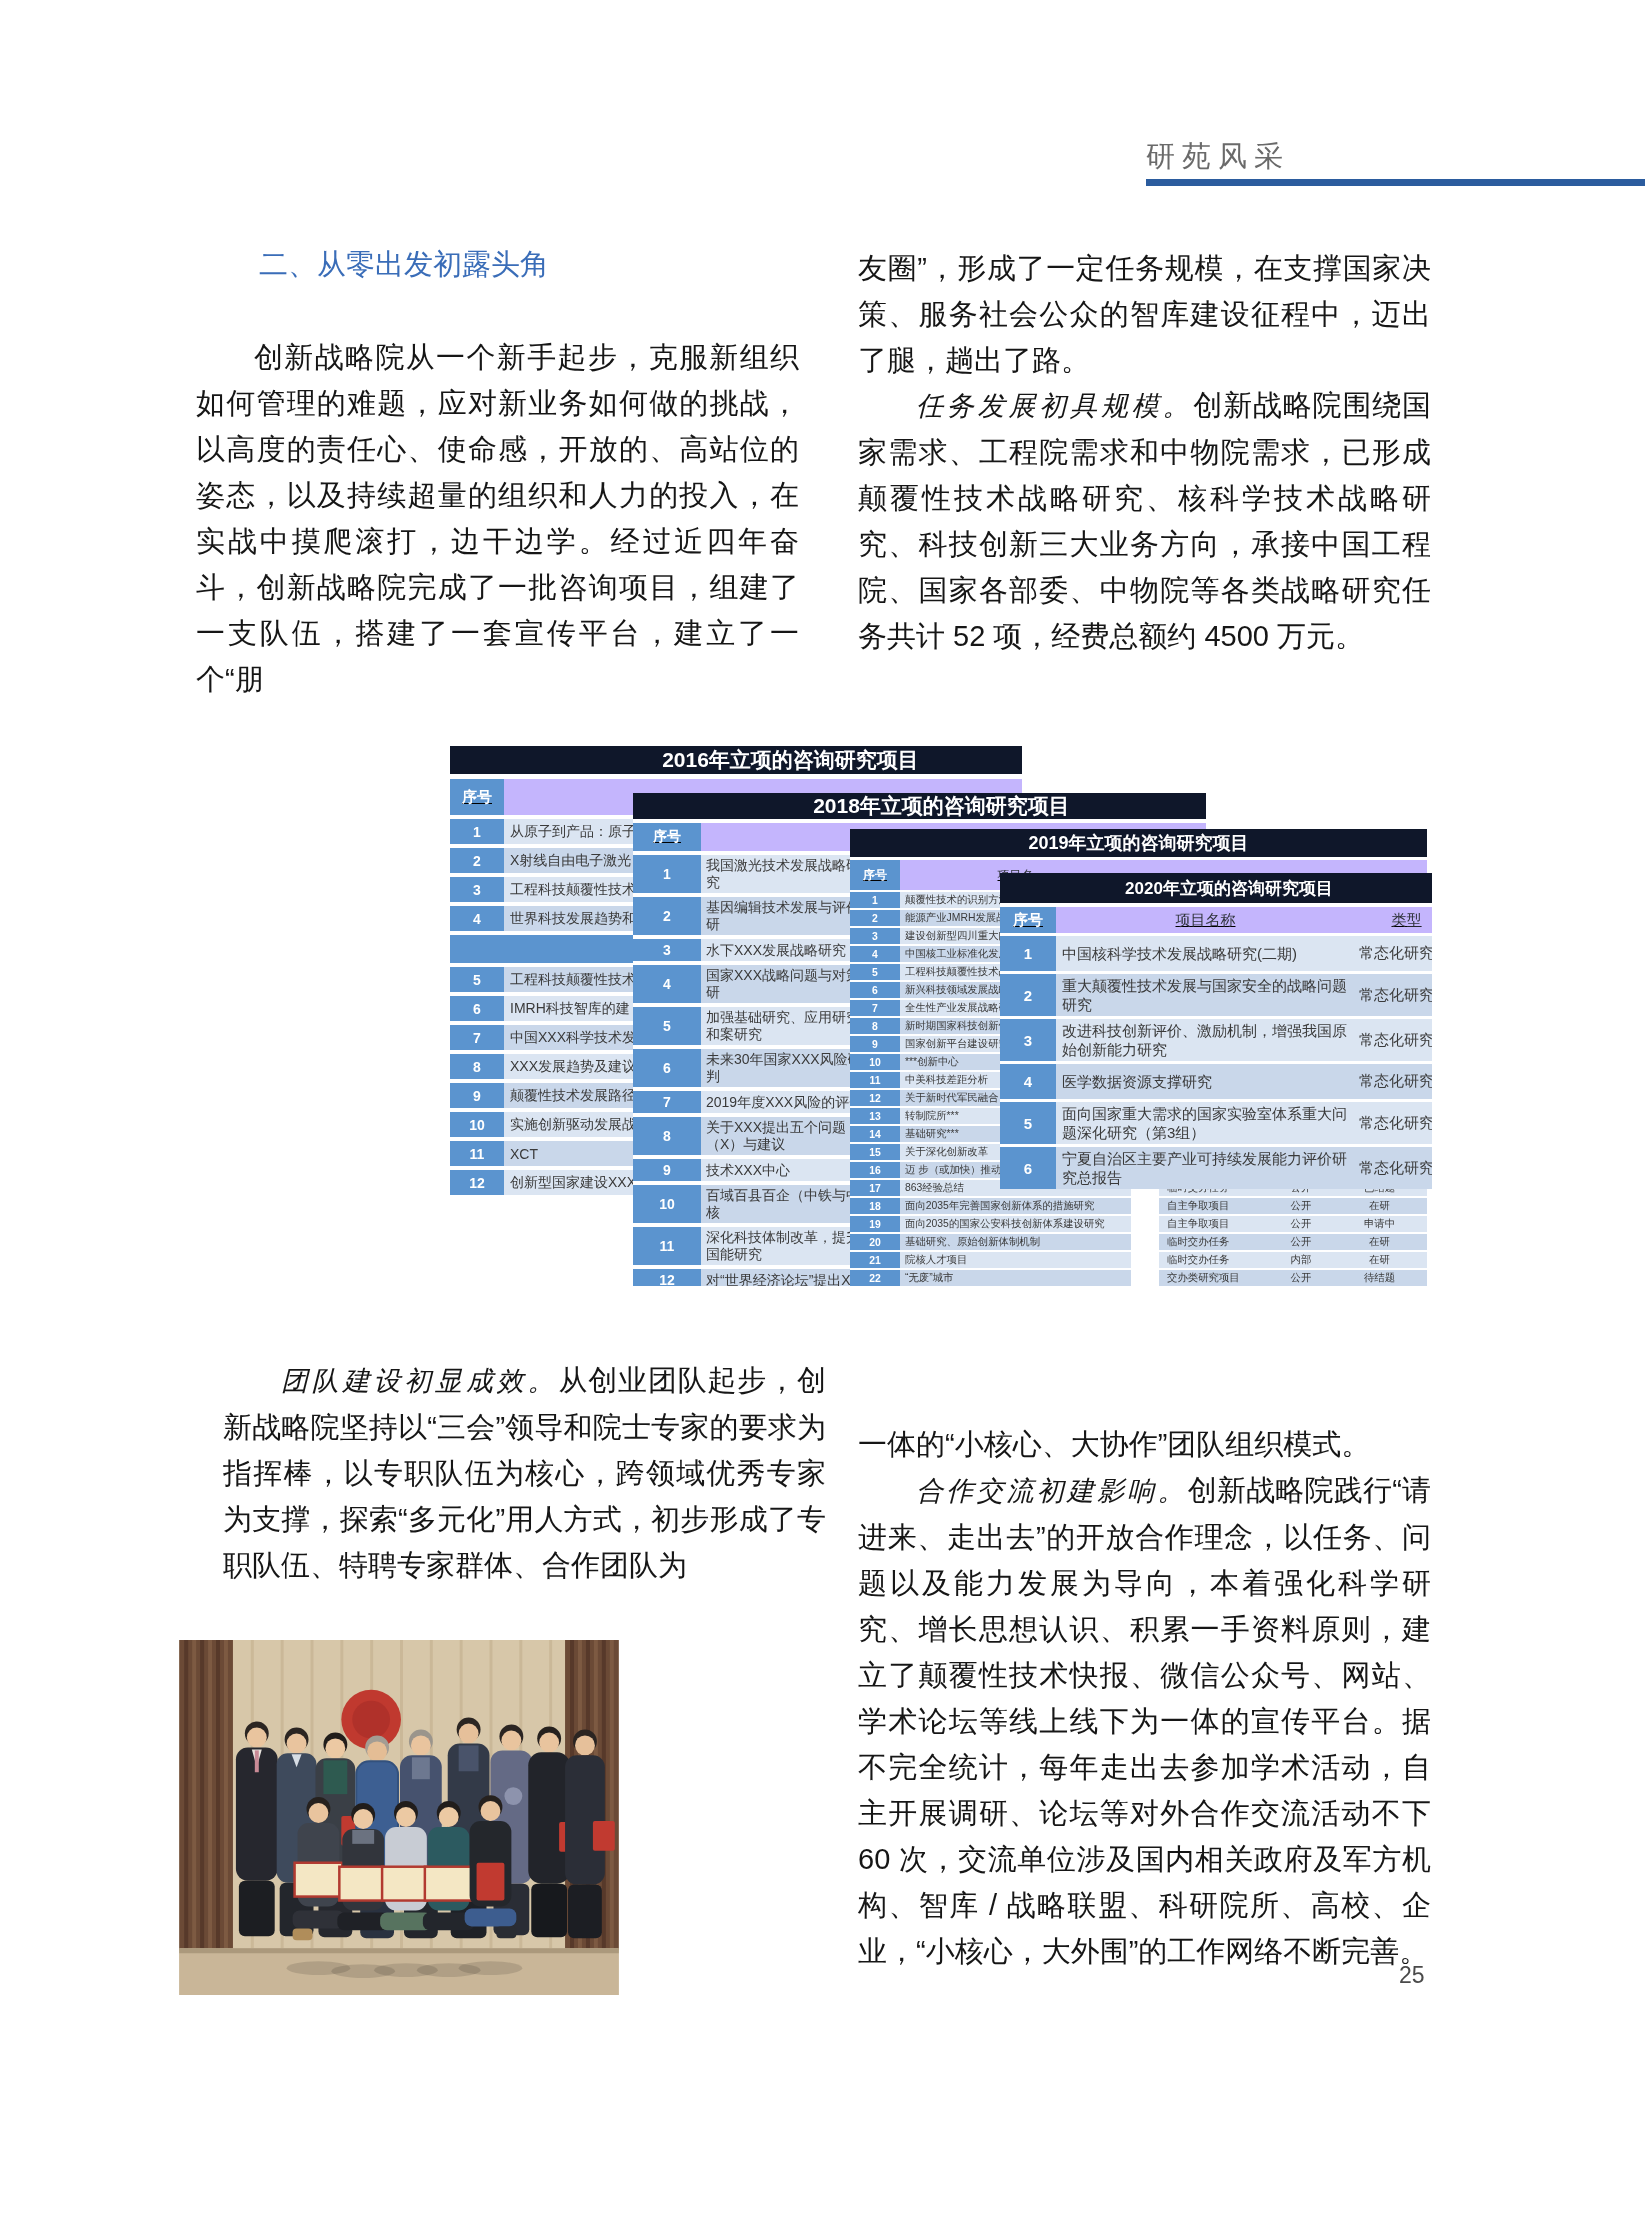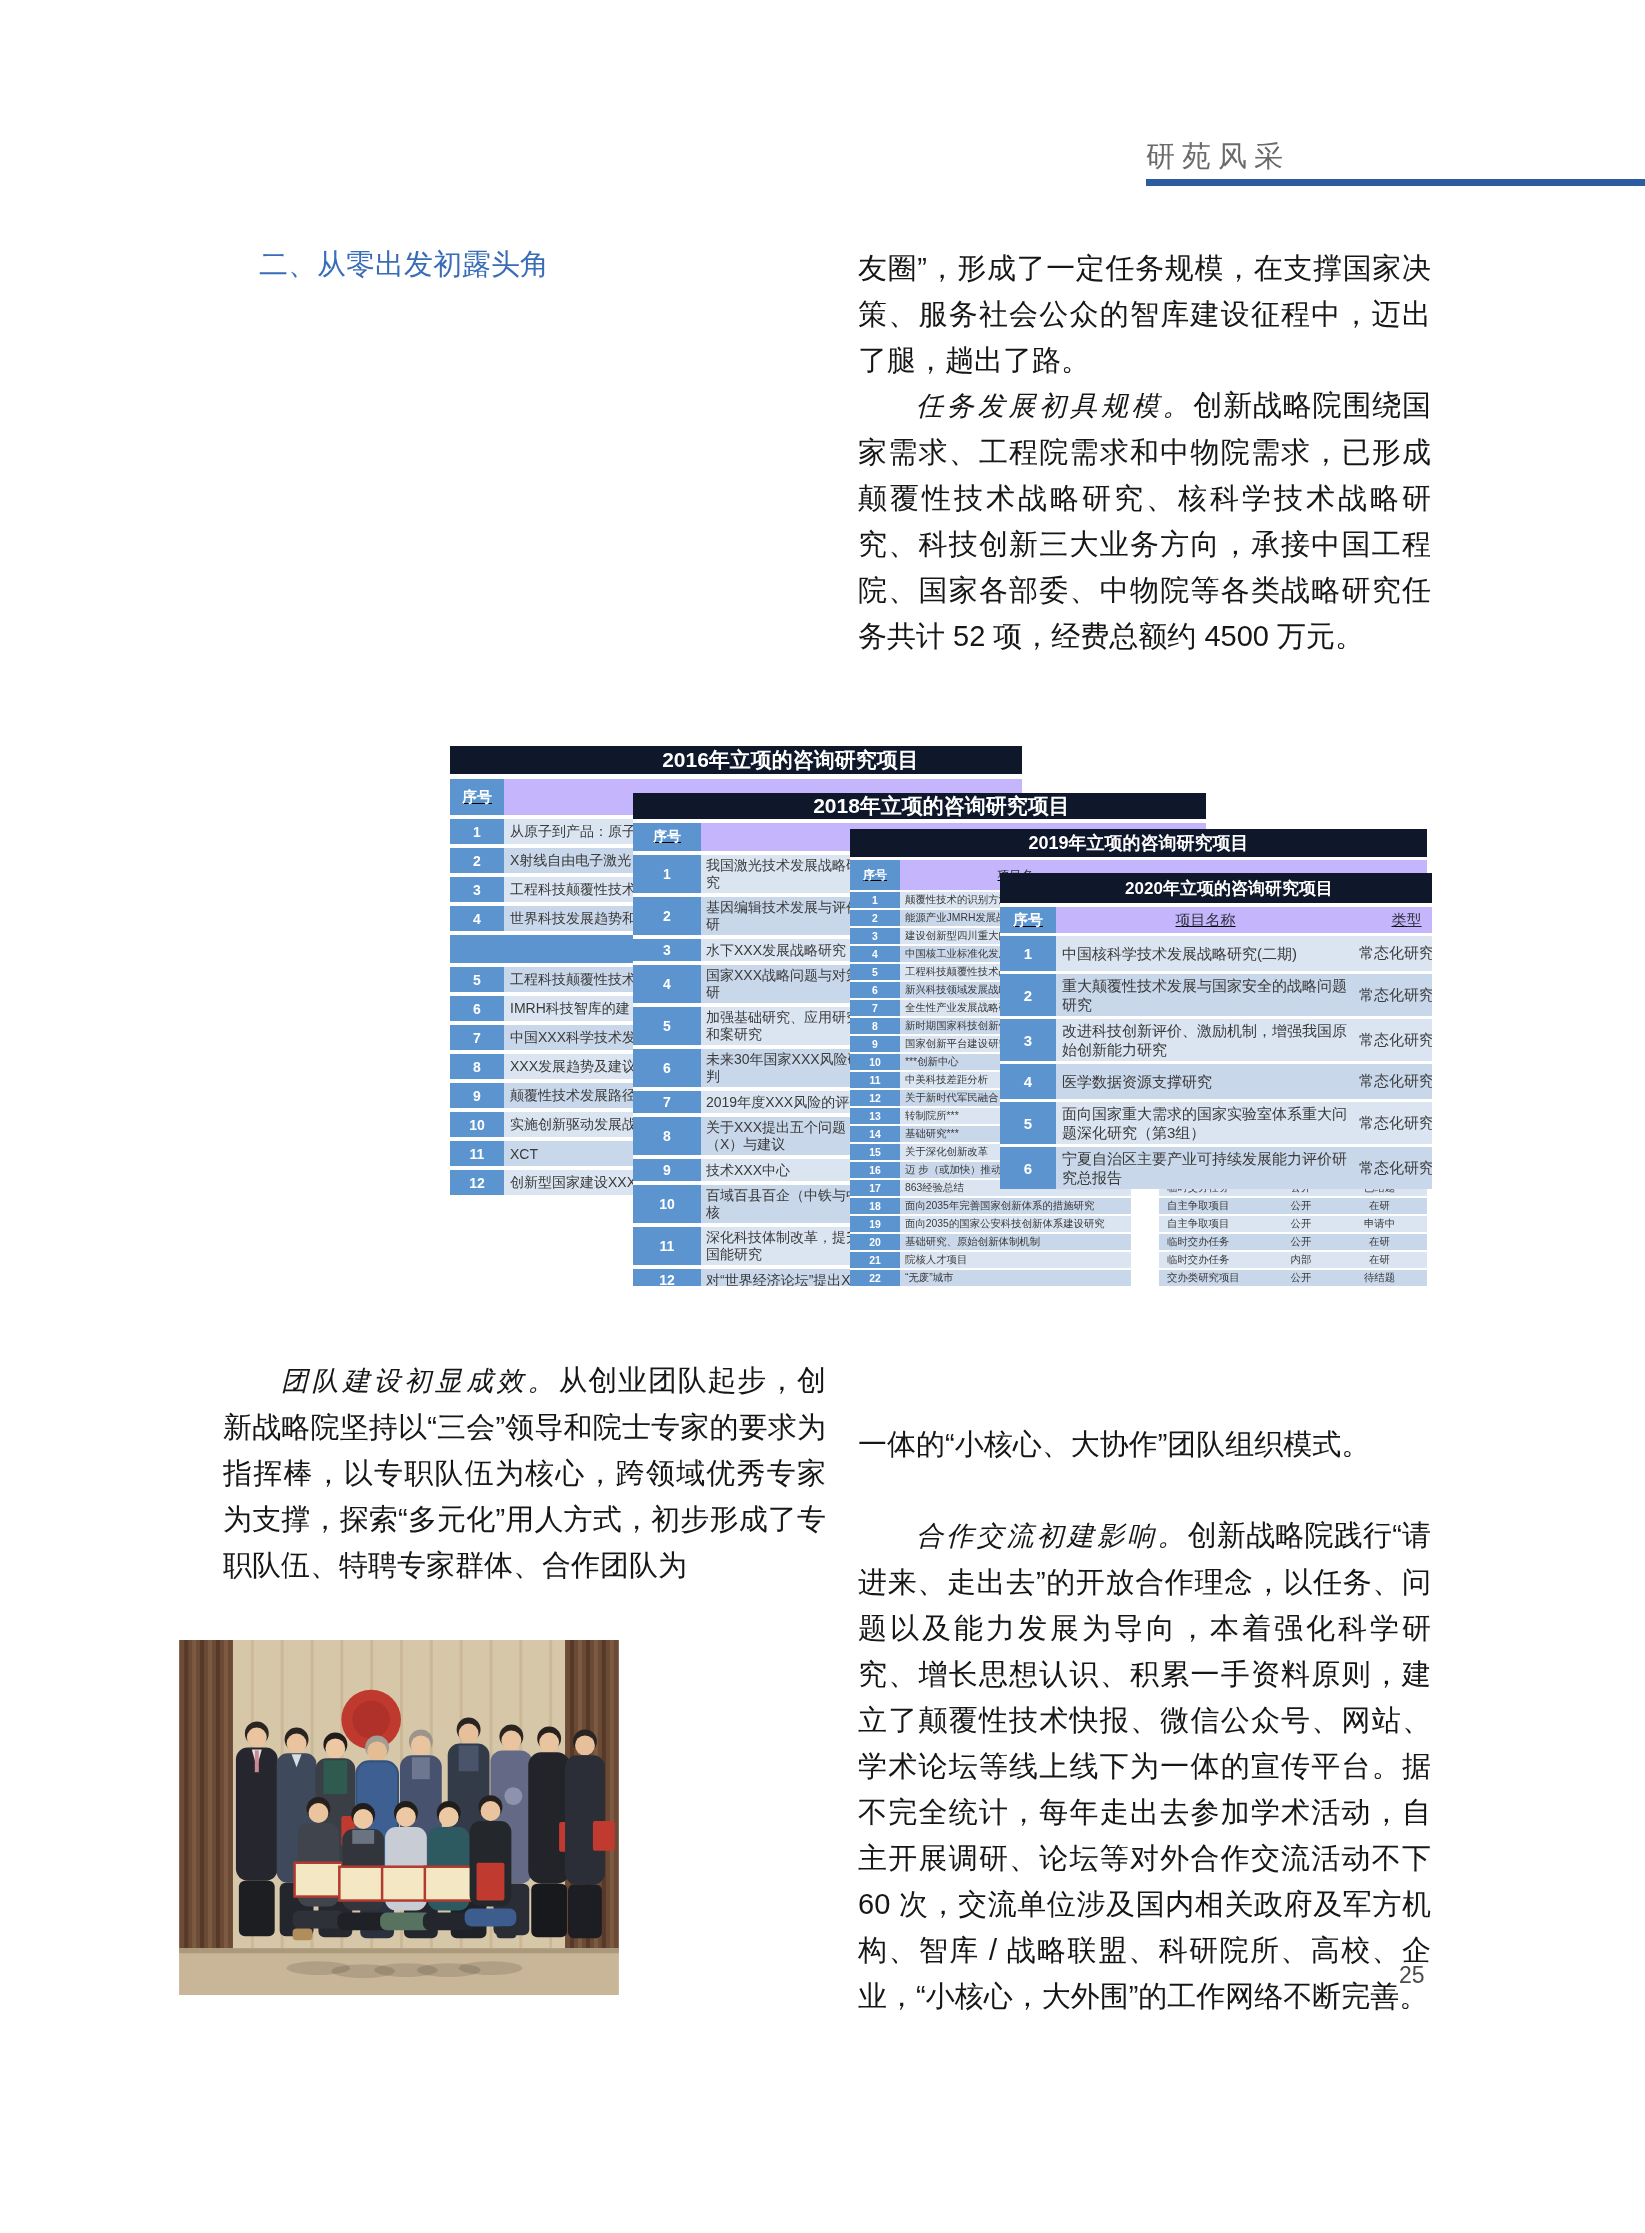--- a/index.html
+++ b/index.html
@@ -22,21 +22,21 @@
   .para{
     position:absolute;margin:0;font-size:29px;line-height:46px;color:#161616;
     text-align:justify;text-justify:inter-character;
   }
   .para.indent{text-indent:2em;}
   .pA{left:196px;top:334px;width:603px;}
   .pB{left:858px;top:245px;width:573px;}
   .pB2{left:858px;top:382px;width:573px;}
   .pC{left:196px;top:1357px;width:603px;margin-left:27px;}
   .pD{left:858px;top:1421px;width:573px;text-align:left;}
-  .pD2{left:858px;top:1512px;width:573px;}
+  .pD2{left:858px;top:1467px;width:573px;}
   .lead{
     font-family:"Liberation Serif",serif;font-style:italic;font-size:27px;letter-spacing:3px;
   }
   .page-number{
     position:absolute;left:1399px;top:1962px;font-size:23px;color:#4a4a4a;
   }
   
   .figure{
     position:absolute;left:313px;top:733px;width:1119px;height:553px;overflow:hidden;
   }
@@ -91,20 +91,21 @@
 </head>
 <body>
 
 <div class="page">
 
   <div class="masthead-title">研苑风采</div>
   <div class="masthead-rule"></div>
 
   <div class="heading">二、从零出发初露头角</div>
 
+  <p class="para indent pA">创新战略院从一个新手起步，克服新组织如何管理的难题，应对新业务如何做的挑战，以高度的责任心、使命感，开放的、高站位的姿态，以及持续超量的组织和人力的投入，在实战中摸爬滚打，边干边学。经过近四年奋斗，创新战略院完成了一批咨询项目，组建了一支队伍，搭建了一套宣传平台，建立了一个“朋</p>
 
   <p class="para pB">友圈”，形成了一定任务规模，在支撑国家决策、服务社会公众的智库建设征程中，迈出了腿，趟出了路。</p>
   <p class="para indent pB2"><span class="lead">任务发展初具规模。</span><span>创新战略院围绕国家需求、工程院需求和中物院需求，已形成颠覆性技术战略研究、核科学技术战略研究、科技创新三大业务方向，承接中国工程院、国家各部委、中物院等各类战略研究任务共计 52 项，经费总额约 4500 万元。</span></p>
 
   <div class="figure">
 
     <div class="mtable t16">
       <div class="ttitle">2016年立项的咨询研究项目</div>
       <div class="thead">
         <div class="tc tc0">序号</div>

